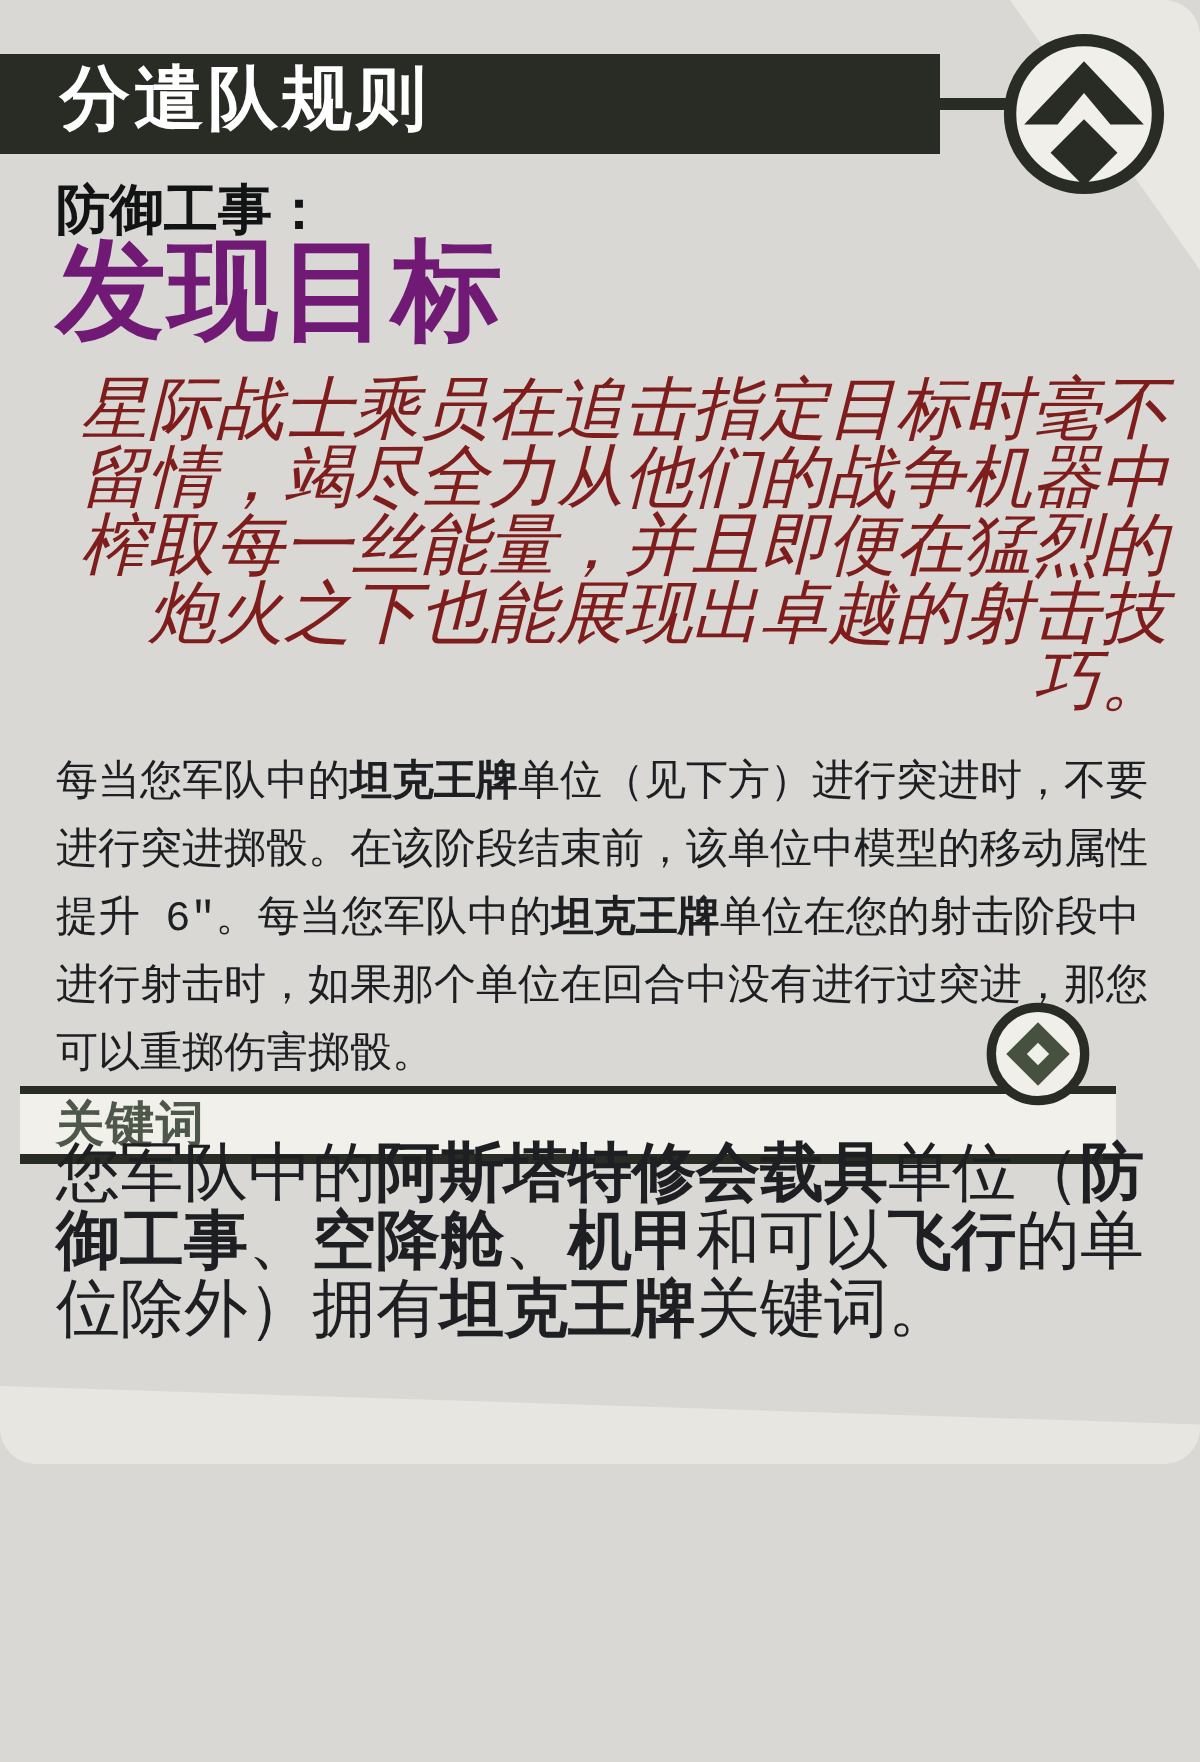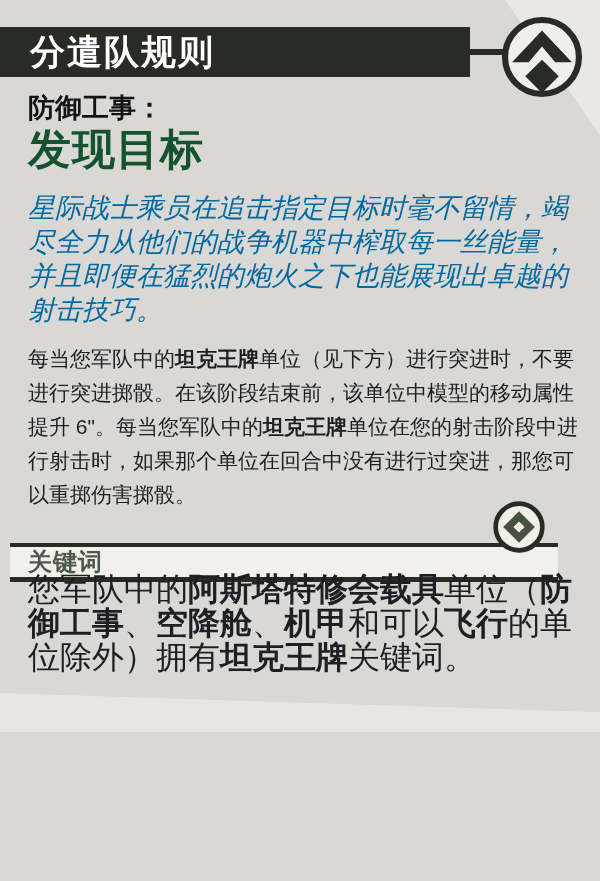--- a/index.html
+++ b/index.html
@@ -1,41 +1,42 @@
 <!DOCTYPE html>
 <html><head>
 <meta charset="utf-8">
 <style>
   html,body{margin:0;padding:0;background:#d9d8d4;}
   .page{
     position:relative;width:600px;height:732px;overflow:hidden;
     background:#d9d8d4;
-    font-family:Liberation Sans, sans-serif;
+    font-family:Liberation Mono, monospace;
     color:#1d1f22;
+    border-radius:18px;
   }
   
   .corner-tr{position:absolute;right:0;top:0;width:95px;height:135px;
     background:#eae8e3;clip-path:polygon(0 0,100% 0,100% 100%);z-index:0;}
   .bottom-light{position:absolute;left:0;bottom:0;width:100%;height:52px;
     background:#e8e6e1;clip-path:polygon(0 25%,100% 62%,100% 100%,0 100%);z-index:0;}
   .layer{position:relative;z-index:1;}
 
   
   .hdr-bar{position:absolute;top:27px;left:0;width:470px;height:50px;
     background:#282c25;display:flex;align-items:center;}
   .hdr-title{padding-left:30px;font-size:35px;font-weight:800;color:#ffffff;
     letter-spacing:2px;line-height:50px;white-space:nowrap;}
   .hdr-connector{position:absolute;top:49px;left:466px;width:40px;height:6px;background:#282c25;}
   .hdr-icon{position:absolute;left:498px;top:13px;width:88px;height:88px;}
 
   
   .content{position:absolute;left:28px;top:92px;width:556px;}
   .det-name{font-size:27px;font-weight:800;line-height:33px;color:#121315;}
-  .rule-title{font-size:43px;font-weight:800;line-height:49px;letter-spacing:1px;color:#14532d;}
-  .flavor{margin:17px 0 0 0;font-size:27px;line-height:34px;font-style:italic;color:#0369a1;}
+  .rule-title{font-size:55px;font-weight:800;line-height:49px;letter-spacing:1px;color:#701a75;}
+  .flavor{margin:17px 0 0 0;font-size:34px;line-height:34px;font-style:italic;color:#7f1d1d;text-align:right;}
   .rules{margin:15px 0 0 0;font-size:21px;line-height:34px;}
 
   
   .kw-band{position:absolute;left:10px;top:507px;width:530px;height:30px;
     background:#f2f0eb;border-top:4px solid #282c25;border-bottom:5px solid #282c25;
     display:flex;align-items:center;padding-left:18px;box-sizing:content-box;margin-top:36px;}
   .kw-title{font-size:24px;font-weight:800;color:#4d574a;letter-spacing:1px;}
   .kw-icon{position:absolute;left:491px;top:499px;width:56px;height:56px;}
 
   .kw-content{position:absolute;left:28px;top:572px;width:556px;

